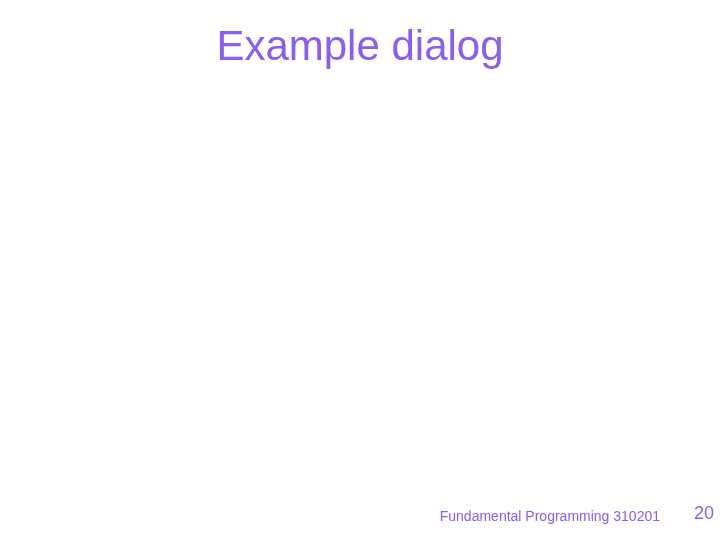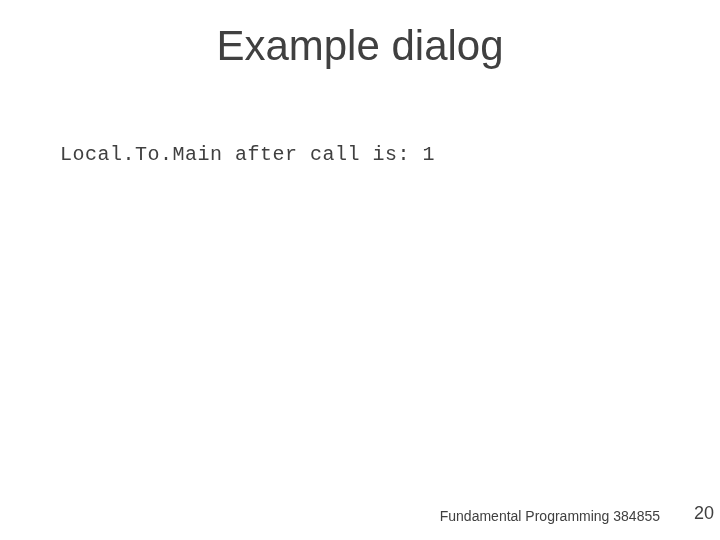--- a/index.html
+++ b/index.html
@@ -2,21 +2,21 @@
 <html><head>
 <meta charset="utf-8">
 <style>
   * { margin: 0; padding: 0; box-sizing: border-box; }
   html, body { width: 720px; height: 540px; background: #fff; overflow: hidden; }
   .slide {
     position: relative;
     width: 720px;
     height: 540px;
     font-family: "Comic Sans MS", "Comic Sans", cursive, sans-serif;
-    color: #404040;
+    color: #8b5cf6;
   }
   .title {
     position: absolute;
     top: 22px;
     left: 0;
     width: 100%;
     text-align: center;
     font-size: 42px;
     font-weight: 400;
   }
@@ -47,19 +47,18 @@
     bottom: 0;
     font-size: 18px;
   }
 </style>
 </head>
 <body>
 
 <div class="slide">
   <div class="title">Example dialog</div>
 
-  <div class="body-text">Local.To.Main after call is: 1</div>
 
   <div class="footer">
-    <span class="footer-text">Fundamental Programming 384855</span>
+    <span class="footer-text">Fundamental Programming 310201</span>
     <span class="page-num">20</span>
   </div>
 </div>
 
 </body></html>

